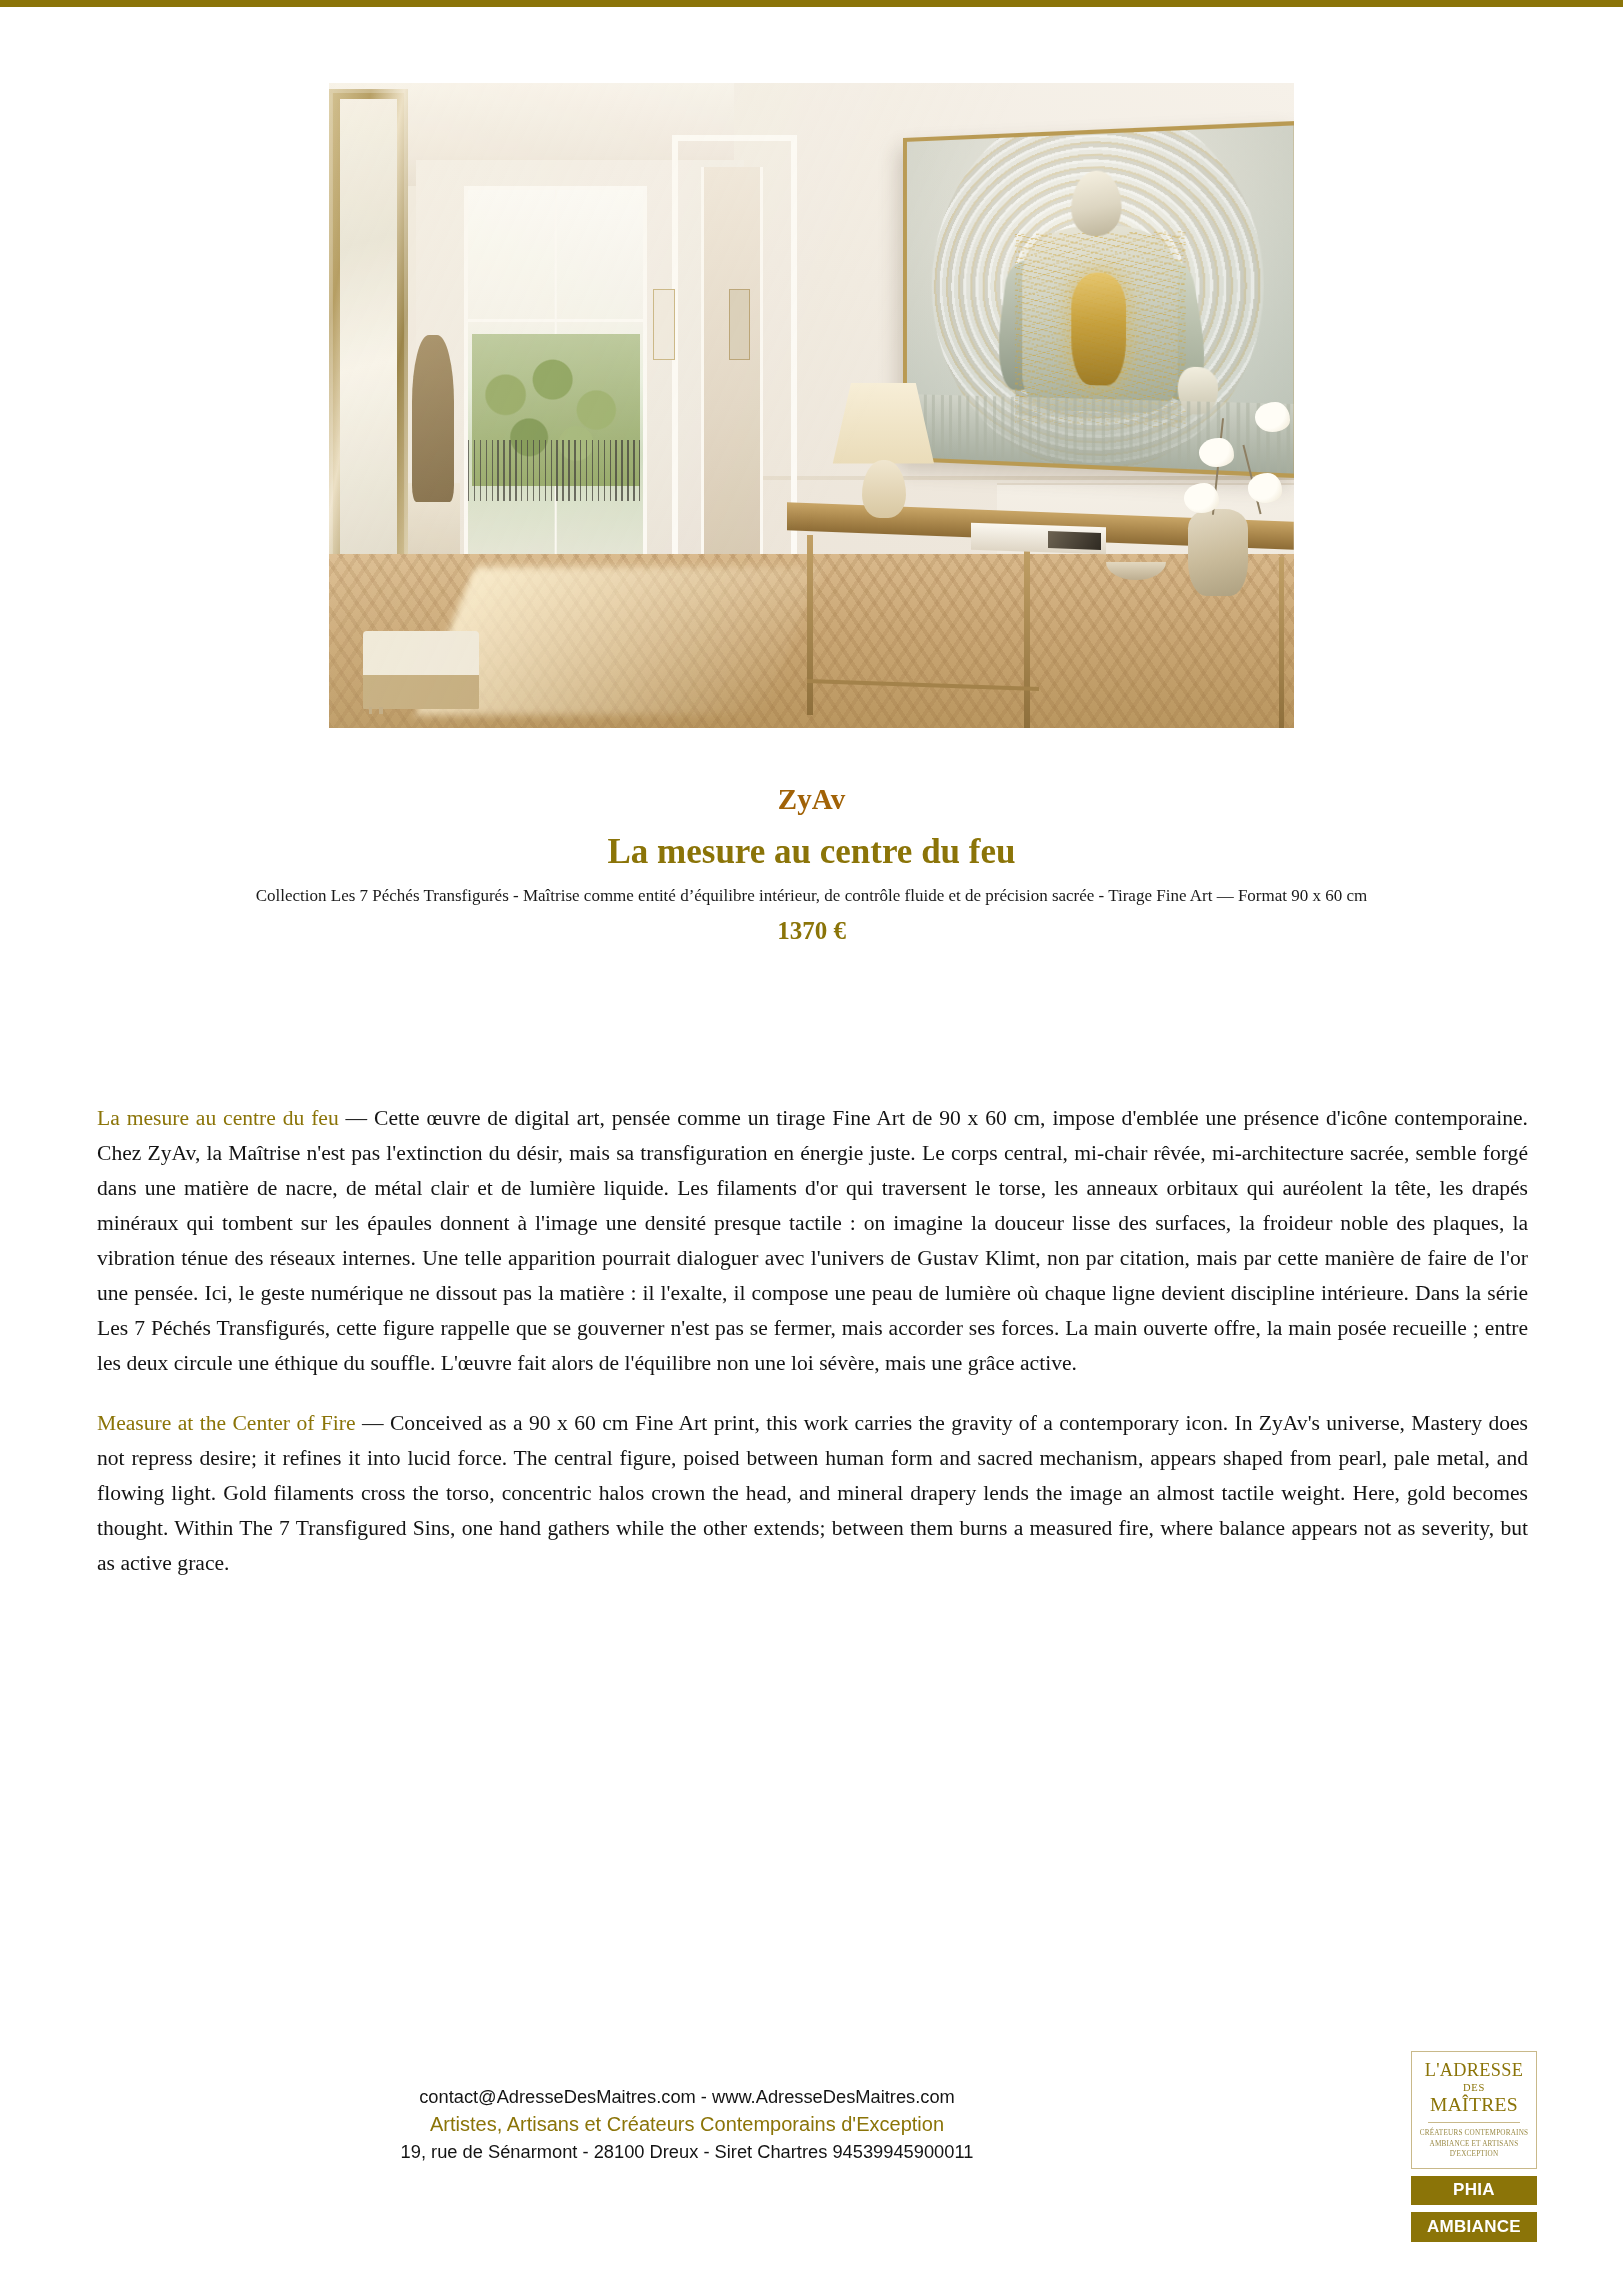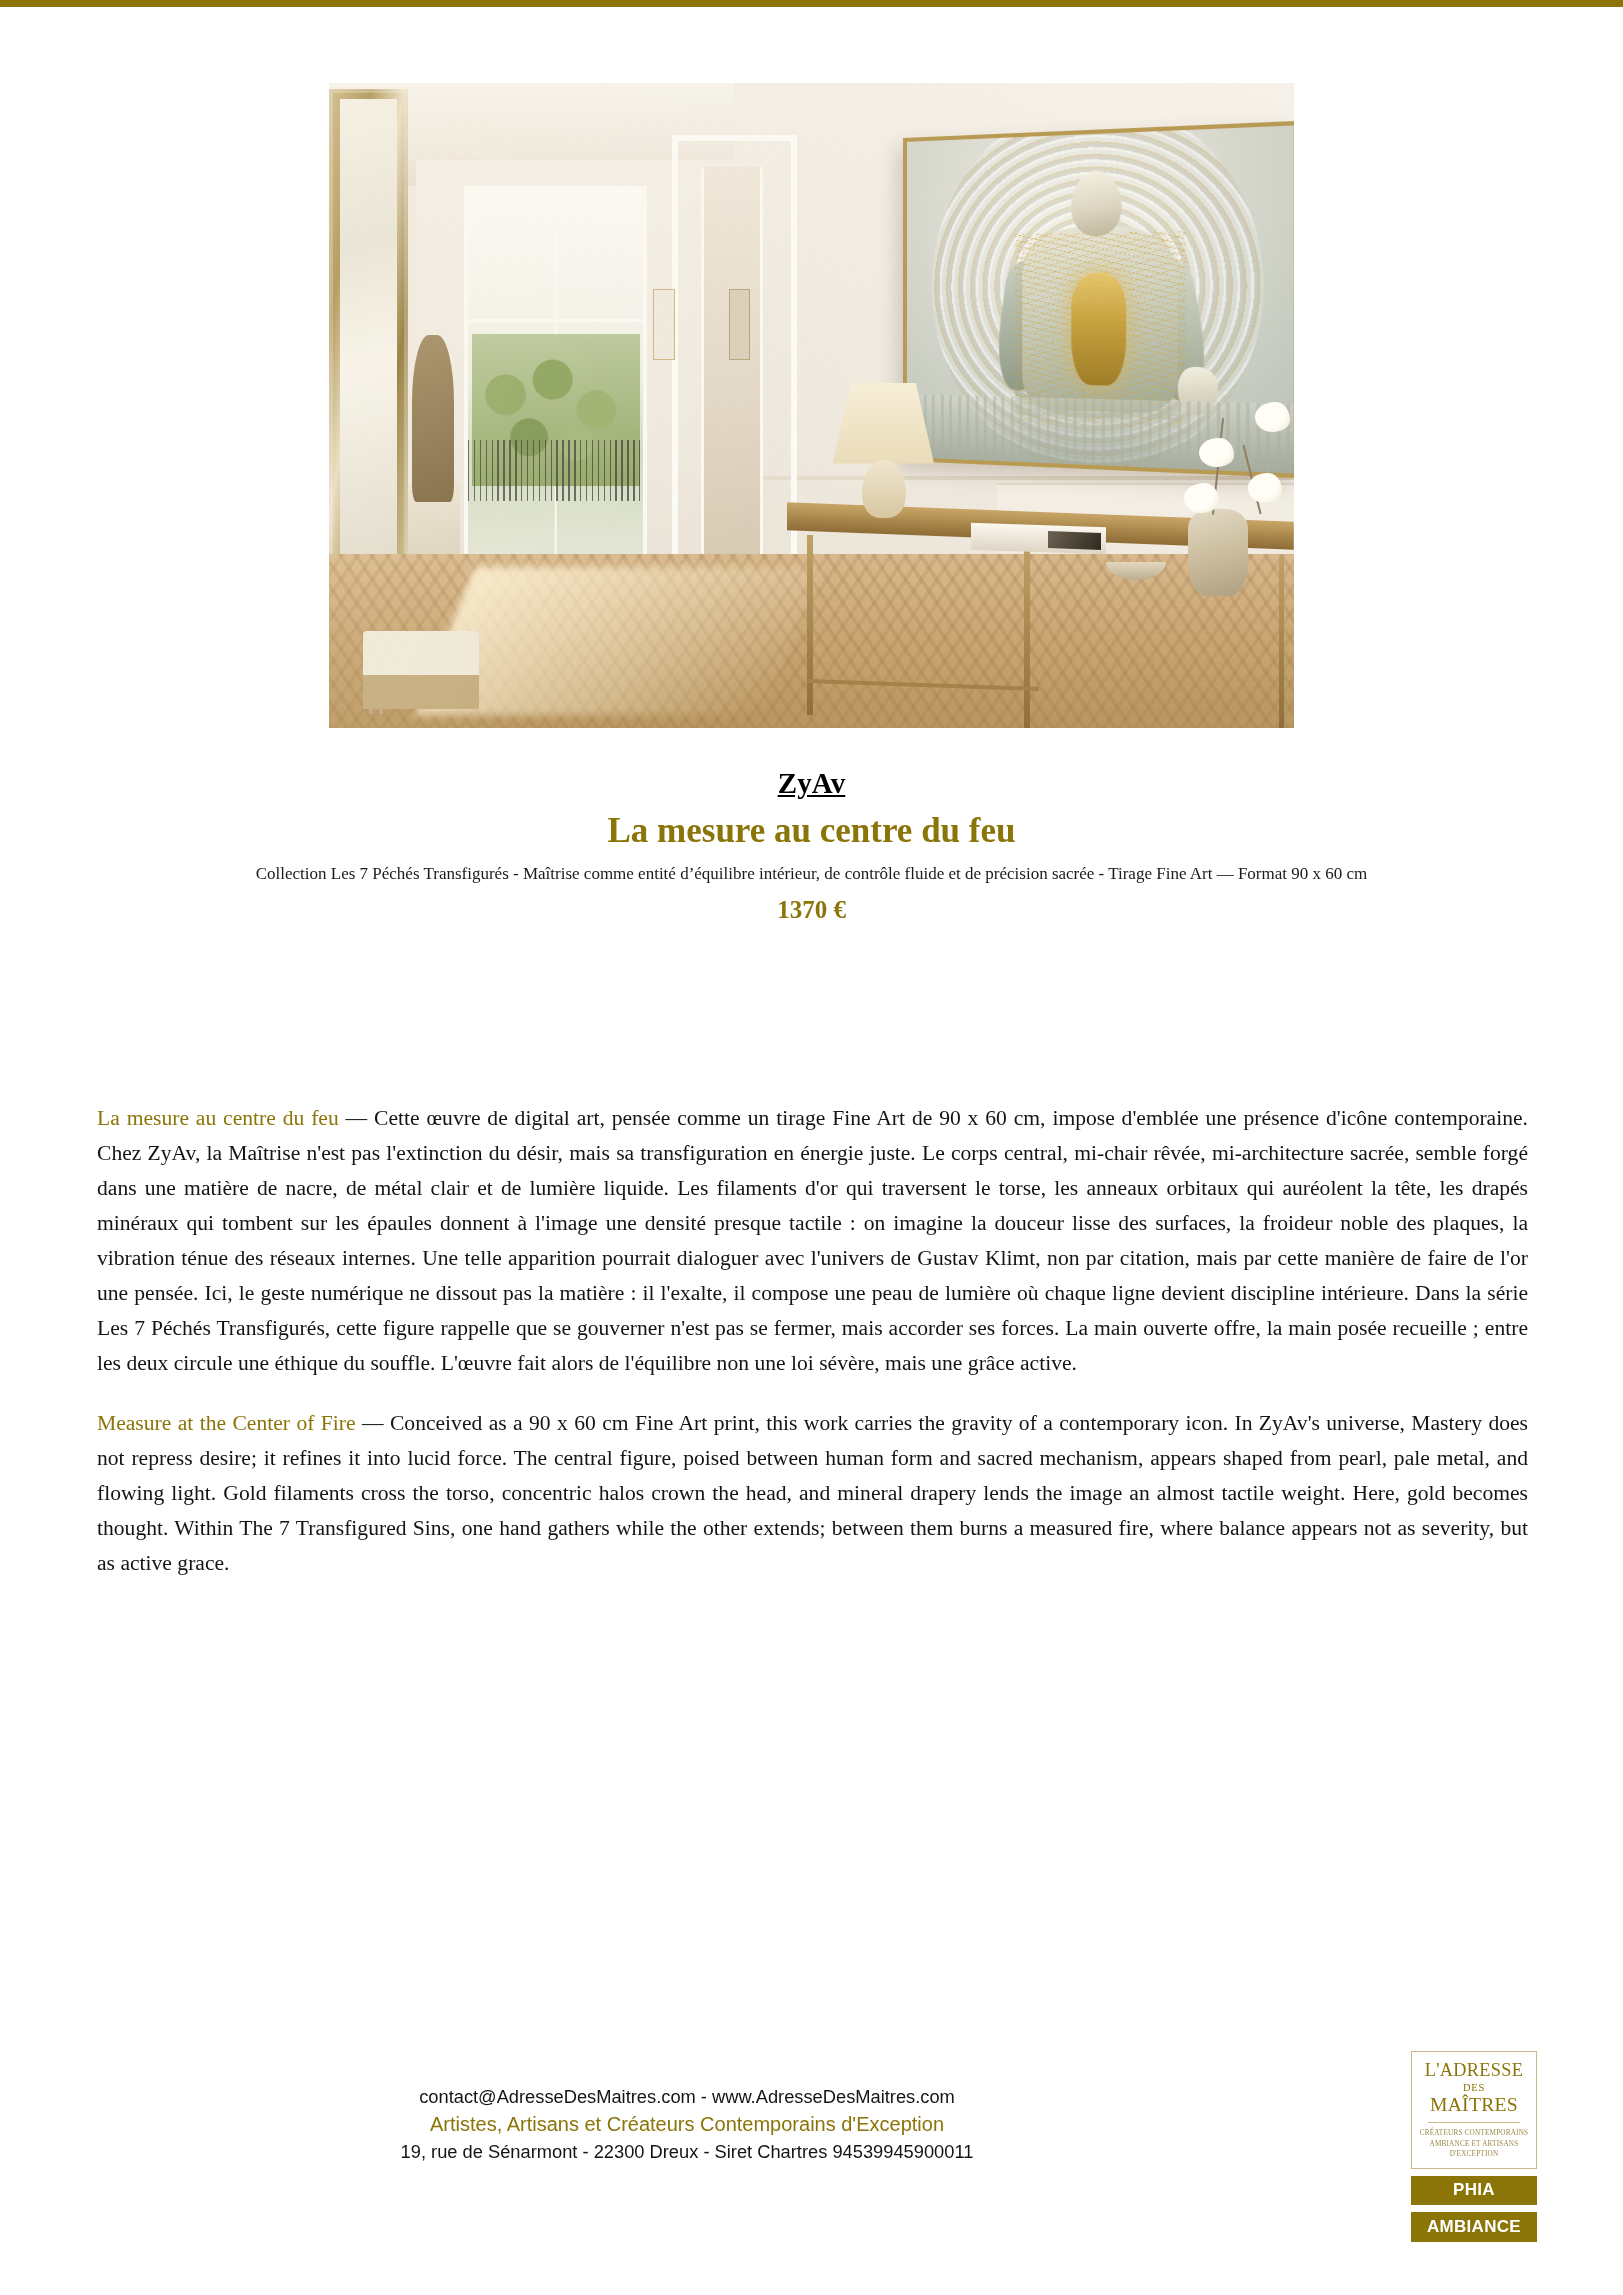--- a/index.html
+++ b/index.html
@@ -344,24 +344,23 @@
   
   .titleblock {
     position: absolute;
     left: 0; top: 767px;
     width: 1623px;
     text-align: center;
   }
   .artist-name {
     font-size: 29px;
     font-weight: bold;
-    color: #000000;
+    color: #a16207;
     letter-spacing: 0.1px;
-    margin: 0;
-    text-decoration: underline;
+    margin: 16px;
   }
   .work-title {
     font-size: 35px;
     font-weight: bold;
     color: #8b7408;
     margin: 10.5px 0 0 0;
   }
   .work-subtitle {
     font-size: 17px;
     color: #1a1a1a;
@@ -552,21 +551,21 @@
 <div class="bodycopy">
   <p class="para"><span class="lead-in">La mesure au centre du feu</span><span> — Cette œuvre de digital art, pensée comme un tirage Fine Art de 90 x 60 cm, impose d'emblée une présence d'icône contemporaine. Chez ZyAv, la Maîtrise n'est pas l'extinction du désir, mais sa transfiguration en énergie juste. Le corps central, mi-chair rêvée, mi-architecture sacrée, semble forgé dans une matière de nacre, de métal clair et de lumière liquide. Les filaments d'or qui traversent le torse, les anneaux orbitaux qui auréolent la tête, les drapés minéraux qui tombent sur les épaules donnent à l'image une densité presque tactile : on imagine la douceur lisse des surfaces, la froideur noble des plaques, la vibration ténue des réseaux internes. Une telle apparition pourrait dialoguer avec l'univers de Gustav Klimt, non par citation, mais par cette manière de faire de l'or une pensée. Ici, le geste numérique ne dissout pas la matière : il l'exalte, il compose une peau de lumière où chaque ligne devient discipline intérieure. Dans la série Les 7 Péchés Transfigurés, cette figure rappelle que se gouverner n'est pas se fermer, mais accorder ses forces. La main ouverte offre, la main posée recueille ; entre les deux circule une éthique du souffle. L'œuvre fait alors de l'équilibre non une loi sévère, mais une grâce active.</span></p>
   <p class="para"><span class="lead-in">Measure at the Center of Fire</span><span> — Conceived as a 90 x 60 cm Fine Art print, this work carries the gravity of a contemporary icon. In ZyAv's universe, Mastery does not repress desire; it refines it into lucid force. The central figure, poised between human form and sacred mechanism, appears shaped from pearl, pale metal, and flowing light. Gold filaments cross the torso, concentric halos crown the head, and mineral drapery lends the image an almost tactile weight. Here, gold becomes thought. Within The 7 Transfigured Sins, one hand gathers while the other extends; between them burns a measured fire, where balance appears not as severity, but as active grace.</span></p>
 </div>
 
 <div class="footer">
 
   <div class="footer-center">
     <p class="f-line2">contact@AdresseDesMaitres.com - www.AdresseDesMaitres.com</p>
     <p class="f-line3">Artistes, Artisans et Créateurs Contemporains d'Exception</p>
-    <p class="f-line4">19, rue de Sénarmont - 22300 Dreux - Siret Chartres 94539945900011</p>
+    <p class="f-line4">19, rue de Sénarmont - 28100 Dreux - Siret Chartres 94539945900011</p>
   </div>
 
   <div class="logo-lockup">
     <div class="logo-box">
       <div class="logo-l1">L'ADRESSE</div>
       <div class="logo-l2">DES</div>
       <div class="logo-l3">MAÎTRES</div>
       <div class="logo-rule"></div>
       <div class="logo-sub">CRÉATEURS CONTEMPORAINS</div>
       <div class="logo-sub">AMBIANCE ET ARTISANS</div>

